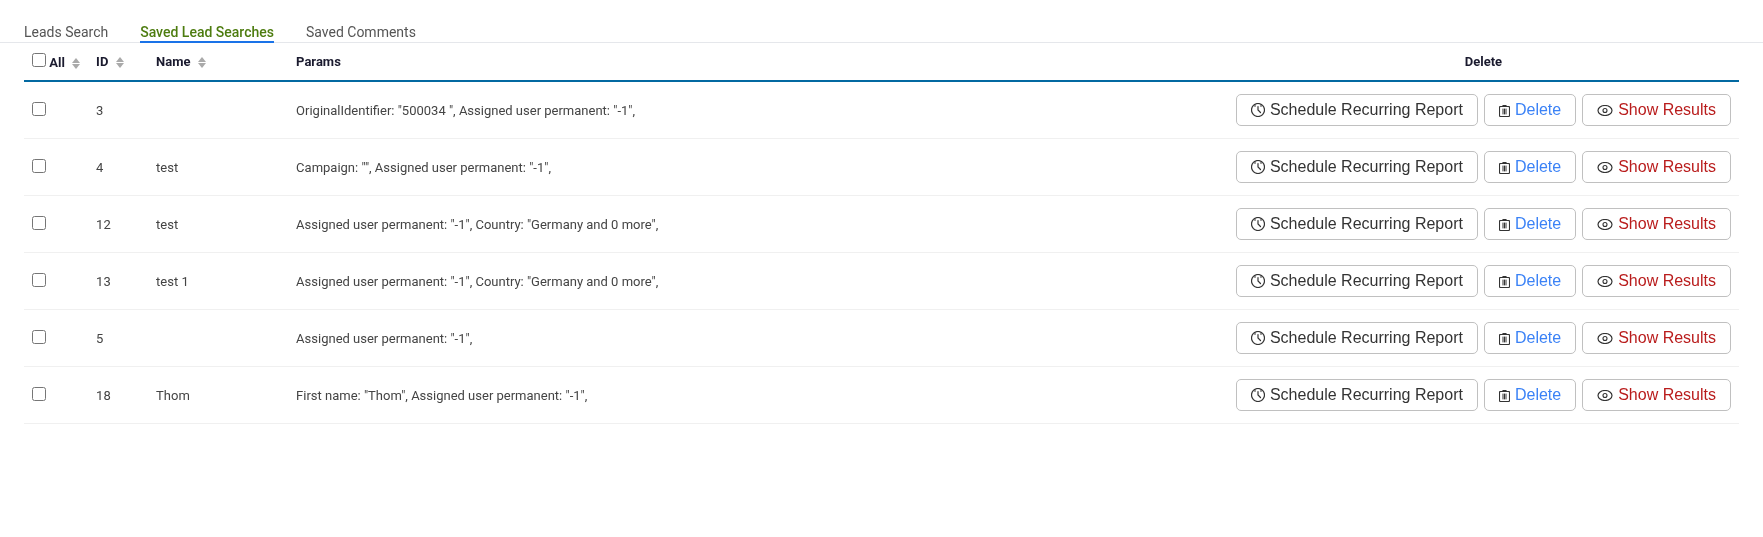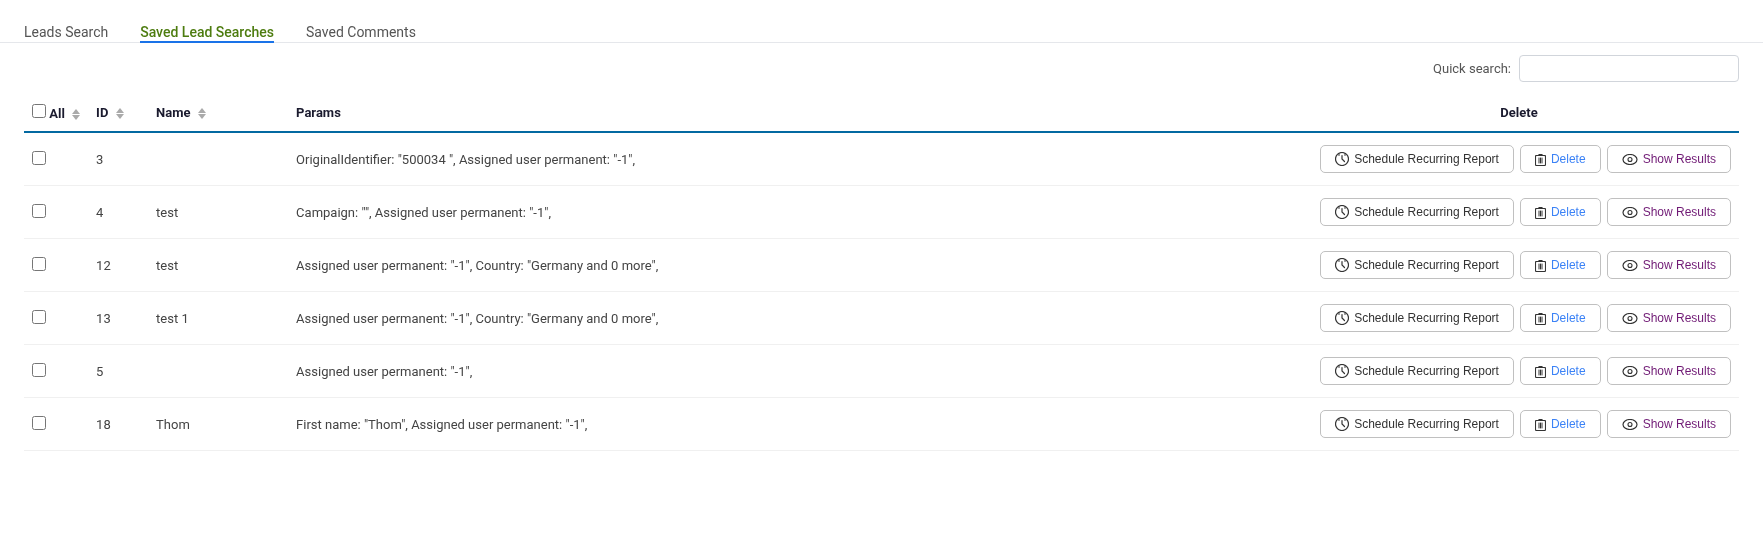--- a/index.html
+++ b/index.html
@@ -115,63 +115,59 @@
       gap: 6px;
       justify-content: flex-end;
       align-items: center;
     }
     .btn {
       display: inline-flex;
       align-items: center;
       gap: 5px;
       padding: 6px 14px;
       border-radius: 5px;
-      font-size: 12px;
+      font-size: 16px;
       font-weight: 500;
       cursor: pointer;
       border: 1px solid;
       white-space: nowrap;
     }
     .btn-schedule {
       background: #fff;
       border-color: #c0c0c0;
       color: #333;
     }
     .btn-delete {
       background: #fff;
       border-color: #c0c0c0;
       color: #3b82f6;
     }
     .btn-show {
       background: #fff;
       border-color: #c0c0c0;
-      color: #701a75;
+      color: #b91c1c;
     }
     input[type="checkbox"] {
       width: 14px;
       height: 14px;
       cursor: pointer;
       accent-color: #1a73e8;
     }
   </style>
 </head>
 <body>
 
 <div class="page-wrapper">
 
   <div class="tabs">
     <div class="tab">Leads Search</div>
     <div class="tab active">Saved Lead Searches</div>
     <div class="tab">Saved Comments</div>
   </div>
 
-  <div class="toolbar">
-    <span class="quick-search-label">Quick search:</span>
-    <input class="quick-search-input" type="text" placeholder="" style="">
-  </div>
 
   <div class="table-container">
     <table>
       <thead>
         <tr>
           <th class="checkbox-cell">
             <input type="checkbox" style="">
             <span>All</span>
             <span class="sort-icon">
               <span class="sort-up"></span>

